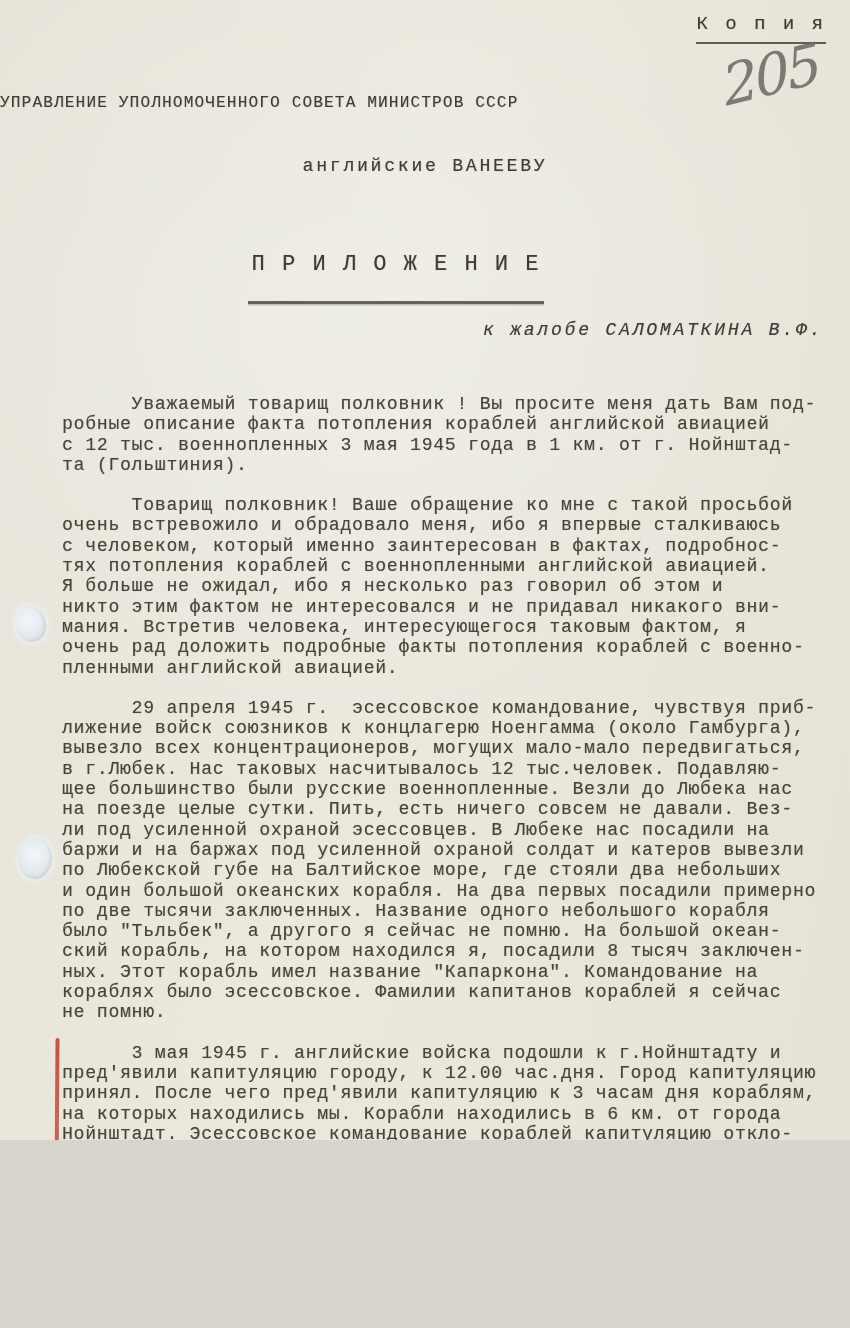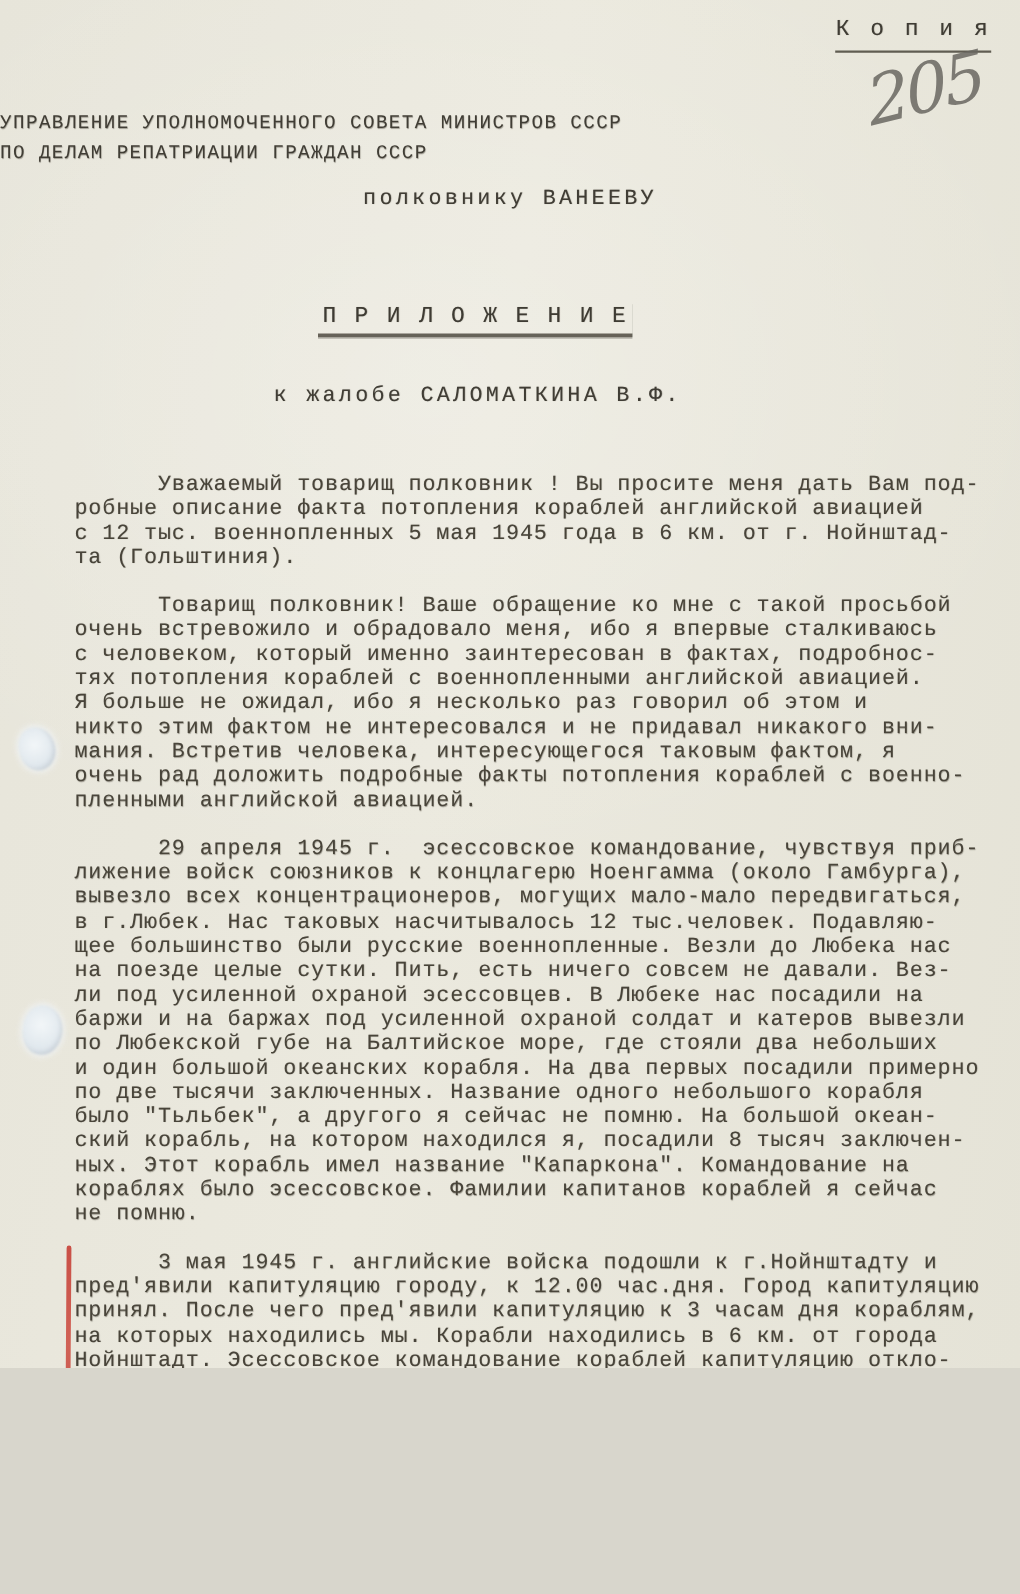--- a/index.html
+++ b/index.html
@@ -76,33 +76,34 @@
   .title-wrap {
     position: absolute;
     top: 252px;
     left: 0;
     width: 100%;
     text-align: center;
   }
   .title-main {
     display: inline-block;
     transform: translateX(-29px);
-    font-size: 19px;
+    font-size: 22px;
     letter-spacing: 2px;
-    padding: 0 4px 4px 4px;
+    padding: 0 4px 24px 4px;
     border-bottom: 3px solid rgba(68,64,54,0.8);
     box-shadow: 0 1.5px 0 rgba(68,64,54,0.25);
     color: #3e3b33;
   }
   .subtitle-wrap {
     position: absolute;
     top: 320px;
     left: 0;
     width: 100%;
-    text-align: center;
+    text-align: right;
+    font-style: italic;
   }
   .title-sub {
     display: inline-block;
     transform: translateX(-27px);
     font-size: 18px;
     letter-spacing: 2.8px;
     color: #403d35;
   }
 
   .body-text {
@@ -174,37 +175,36 @@
 <div class="page">
 
   <div class="corner-mark"></div>
 
   <div class="copy-label ink">К о п и я</div>
 
   <div class="page-number">205</div>
 
   <div class="org-header">
     <div class="ink">УПРАВЛЕНИЕ УПОЛНОМОЧЕННОГО СОВЕТА МИНИСТРОВ СССР</div>
-    <div class="ink">ПО ДЕЛАМ РЕПАТРИАЦИИ ГРАЖДАН СССР</div>
-  </div>
-
-  <div class="addressee ink">полковнику ВАНЕЕВУ</div>
+  </div>
+
+  <div class="addressee ink">английские ВАНЕЕВУ</div>
 
   <div class="title-wrap">
     <span class="title-main ink">П Р И Л О Ж Е Н И Е</span>
   </div>
 
   <div class="subtitle-wrap">
     <span class="title-sub ink">к жалобе САЛОМАТКИНА В.Ф.</span>
   </div>
 
   <div class="body-text">
     <p class="para ink">      Уважаемый товарищ полковник ! Вы просите меня дать Вам под-
 робные описание факта потопления кораблей английской авиацией
-с 12 тыс. военнопленных 5 мая 1945 года в 6 км. от г. Нойнштад-
+с 12 тыс. военнопленных 3 мая 1945 года в 1 км. от г. Нойнштад-
 та (Гольштиния).</p>
     <p class="para ink">      Товарищ полковник! Ваше обращение ко мне с такой просьбой
 очень встревожило и обрадовало меня, ибо я впервые сталкиваюсь
 с человеком, который именно заинтересован в фактах, подробнос-
 тях потопления кораблей с военнопленными английской авиацией.
 Я больше не ожидал, ибо я несколько раз говорил об этом и
 никто этим фактом не интересовался и не придавал никакого вни-
 мания. Встретив человека, интересующегося таковым фактом, я
 очень рад доложить подробные факты потопления кораблей с военно-
 пленными английской авиацией.</p>

